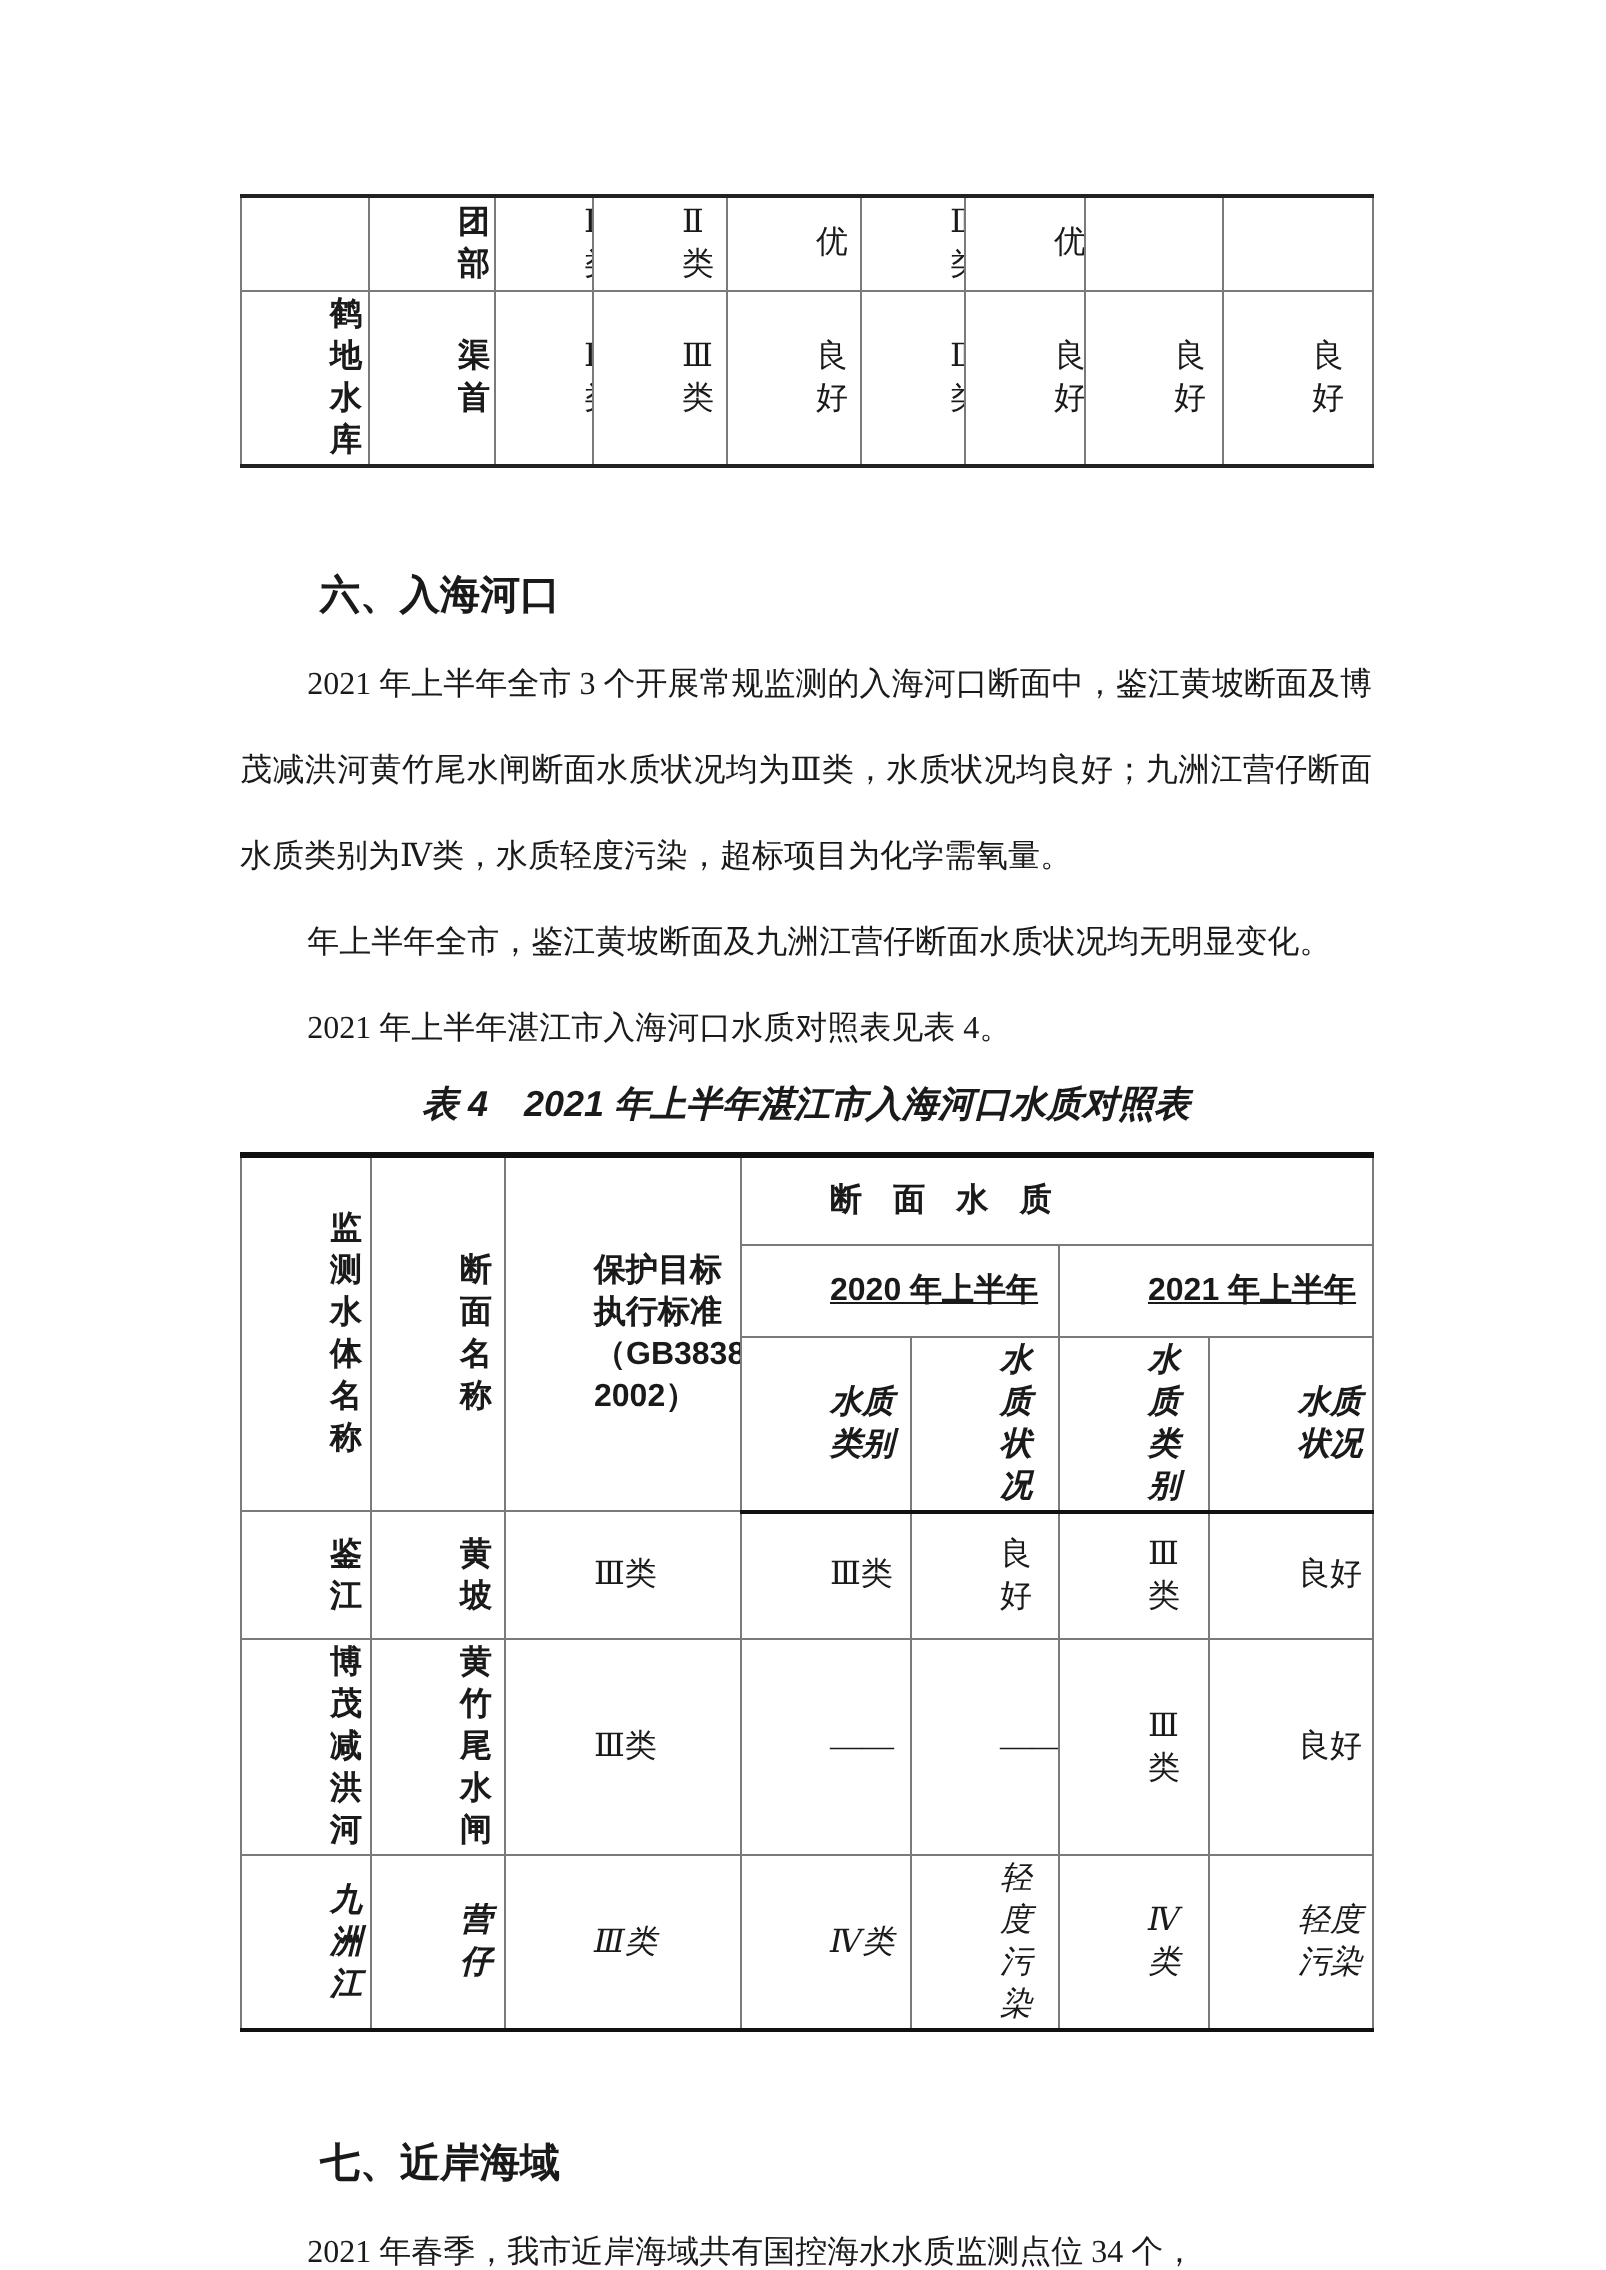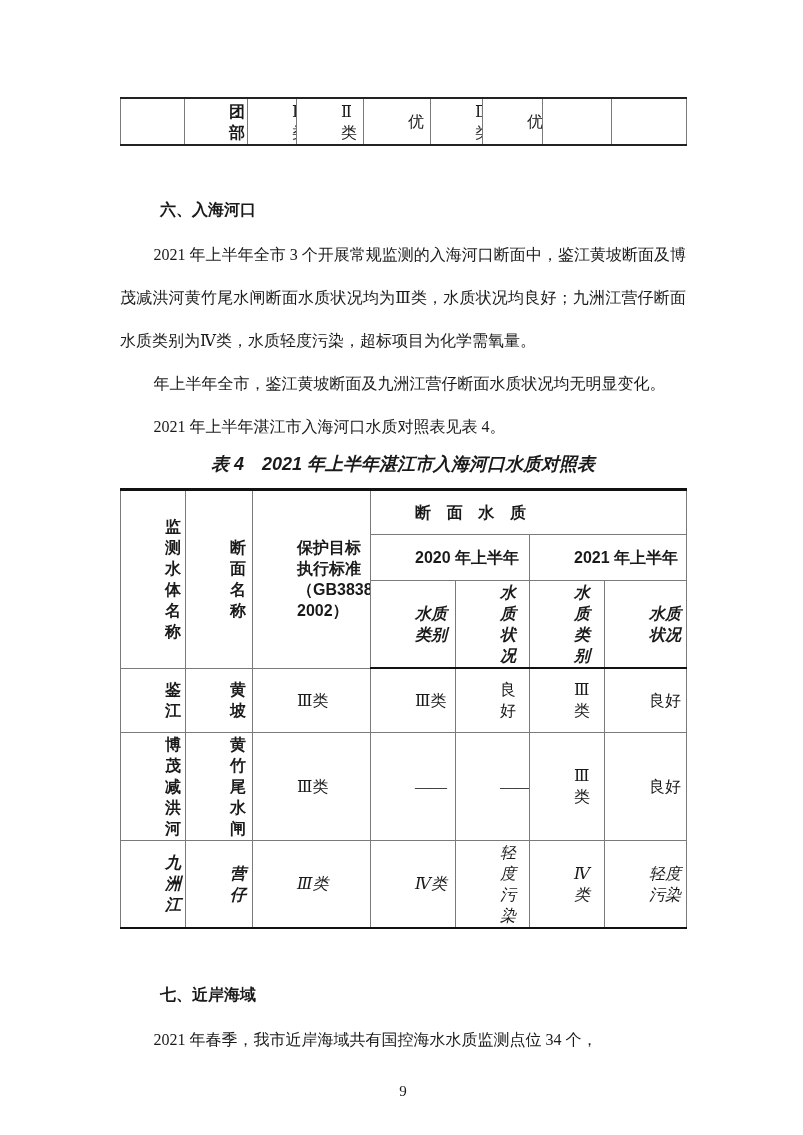--- a/index.html
+++ b/index.html
@@ -21,42 +21,42 @@
   .cont{margin-top:97px;border-top:2px solid #222;border-bottom:2px solid #222;}
   .cont td{border:1px solid #7a7a7a;font-size:16px;line-height:21px;}
   .cont tr.r1{height:47px;}
   .cont tr.r2{height:52px;}
 
   .boldcell{font-family:"Liberation Sans","DejaVu Sans",sans-serif;font-weight:700;}
   .pre{white-space:pre-line;}
 
   .sec-heading{
     font-family:"Liberation Sans","DejaVu Sans",sans-serif;
-    font-weight:700;font-size:16px;line-height:28px;
+    font-weight:700;font-size:20px;line-height:28px;
     margin:50px 0 9px 0;padding-left:40px;
   }
   .sec-heading.s7{margin-top:52px;}
   p.body{
     font-size:16px;line-height:43px;
     text-align:justify;text-indent:2.1em;
     margin:0;
   }
   .caption{
     font-family:"Liberation Sans","DejaVu Sans",sans-serif;
     font-weight:700;font-size:18px;line-height:24px;
     text-align:center;margin:4px 0 12px 0;font-style:italic;
   }
 
   
   .t4{border-top:3px solid #111;border-bottom:2px solid #111;}
   .t4 td{border:1px solid #7a7a7a;font-size:16px;line-height:21px;}
   .t4 thead td{font-family:"Liberation Sans","DejaVu Sans",sans-serif;font-weight:700;}
   .t4 thead tr:last-child td{border-bottom:2px solid #111;font-style:italic;}
   .t4 tr.h1{height:45px;}
-  .t4 tr.h2{height:46px;}
+  .t4 tr.h2{height:46px;text-decoration:underline;}
   .t4 tr.h3{height:44px;}
   .t4 tr.b1{height:64px;}
   .t4 tr.b2{height:48px;}
   .t4 tr.b3{height:45px;font-style:italic;}
   .t4 .group-head{letter-spacing:0.35em;}
 
   .page-number{
     text-align:center;font-size:15px;margin-top:22px;
   }
 </style>
@@ -81,20 +81,32 @@
       <tr class="r1">
         <td class="boldcell pre"></td>
         <td class="boldcell">团部</td>
         <td>Ⅱ类</td>
         <td>Ⅱ类</td>
         <td>优</td>
         <td>Ⅱ类</td>
         <td>优</td>
         <td></td>
         <td></td>
+      </tr>
+      <tr class="r2">
+        <td class="boldcell pre">鹤地
+水库</td>
+        <td class="boldcell">渠首</td>
+        <td>Ⅱ类</td>
+        <td>Ⅲ类</td>
+        <td>良好</td>
+        <td>Ⅲ类</td>
+        <td>良好</td>
+        <td>良好</td>
+        <td>良好</td>
       </tr>
     </tbody>
   </table>
 
   <div class="sec-heading">六、入海河口</div>
   <p class="body">2021 年上半年全市 3 个开展常规监测的入海河口断面中，鉴江黄坡断面及博茂减洪河黄竹尾水闸断面水质状况均为Ⅲ类，水质状况均良好；九洲江营仔断面水质类别为Ⅳ类，水质轻度污染，超标项目为化学需氧量。</p>
   <p class="body">年上半年全市，鉴江黄坡断面及九洲江营仔断面水质状况均无明显变化。</p>
   <p class="body">2021 年上半年湛江市入海河口水质对照表见表 4。</p>
 
   <div class="caption">表 4　2021 年上半年湛江市入海河口水质对照表</div>

